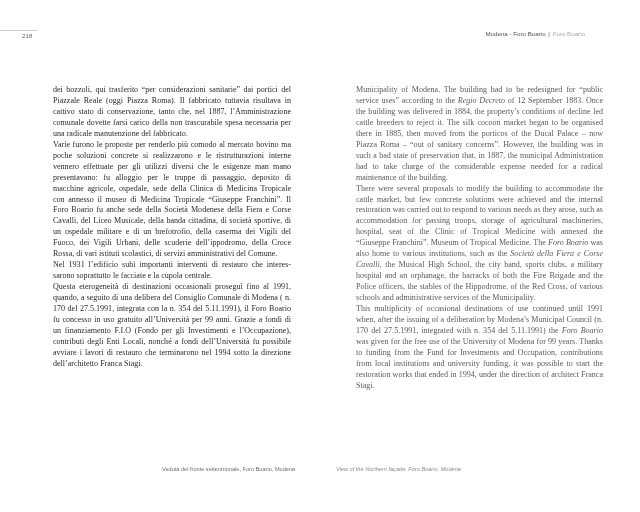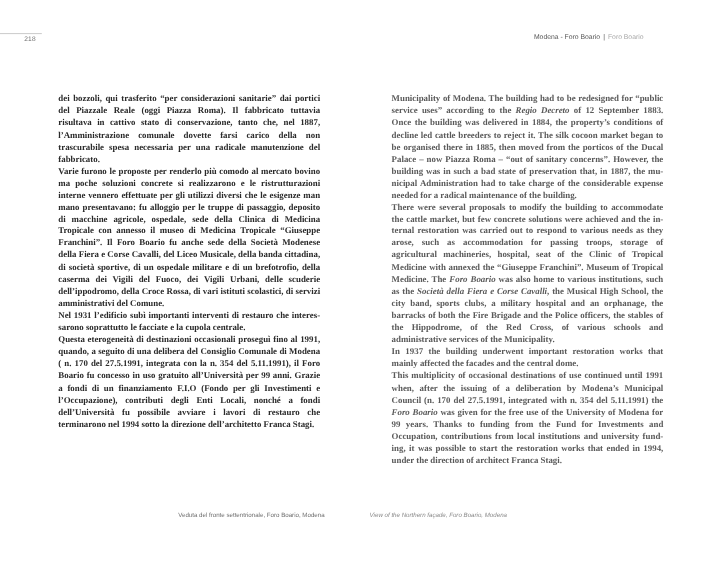--- a/index.html
+++ b/index.html
@@ -44,21 +44,20 @@
 
     .col {
       position: absolute;
       top: 85px;
       width: 238px;
       font-family: "Liberation Serif", serif;
       font-size: 8.05px;
       line-height: 10.95px;
       text-align: justify;
       hyphens: manual;
-      font-weight: bold;
     }
     .col p {
       margin: 0;
     }
     .col-left {
       left: 53px;
       color: #2a2a2a;
     }
     .col-right {
       left: 356px;
@@ -92,18 +91,17 @@
 <div class="col col-left">
   <p>dei bozzoli, qui trasferito “per considerazioni sanitarie” dai portici del Piazzale Reale (oggi Piazza Roma). Il fabbricato tuttavia risultava in cattivo stato di conservazione, tanto che, nel 1887, l’Amministrazione comunale dovette farsi carico della non trascurabile spesa necessaria per una radicale manutenzione del fabbricato.</p>
   <p>Varie furono le proposte per renderlo più comodo al mercato bovi­no ma poche soluzioni concrete si realizzarono e le ristrutturazioni interne vennero effettuate per gli utilizzi diversi che le esigenze man mano presentavano: fu alloggio per le truppe di passaggio, deposito di macchine agricole, ospedale, sede della Clinica di Medicina Tropicale con annesso il museo di Medicina Tropicale “Giuseppe Franchini”. Il Foro Boario fu anche sede della Società Modenese della Fiera e Corse Cavalli, del Liceo Musicale, della banda cittadina, di società sportive, di un ospedale militare e di un brefotrofio, della caserma dei Vigili del Fuoco, dei Vigili Urbani, delle scuderie dell’ippodromo, della Croce Rossa, di vari istituti scolastici, di servizi amministrativi del Comune.</p>
   <p>Nel 1931 l’edificio subì importanti interventi di restauro che interes­sarono soprattutto le facciate e la cupola centrale.</p>
   <p>Questa eterogeneità di destinazioni occasionali proseguì fino al 1991, quando, a seguito di una delibera del Consiglio Comunale di Modena ( n. 170 del 27.5.1991, integrata con la n. 354 del 5.11.1991), il Foro Boario fu concesso in uso gratuito all’Università per 99 anni. Grazie a fondi di un finanziamento F.I.O (Fondo per gli Investimenti e l’Occu­pazione), contributi degli Enti Locali, nonché a fondi dell’Università fu possibile avviare i lavori di restauro che terminarono nel 1994 sotto la direzione dell’architetto Franca Stagi.</p>
 </div>
 
 <div class="col col-right">
   <p><span>Municipality of Modena. The building had to be redesigned for “pub­lic service uses” according to the </span><em>Regio Decreto</em><span> of 12 September 1883. Once the building was delivered in 1884, the property’s conditions of decline led cattle breeders to reject it. The silk cocoon market began to be organised there in 1885, then moved from the porticos of the Ducal Palace – now Piazza Roma – “out of sanitary concerns”. However, the building was in such a bad state of preservation that, in 1887, the mu­nicipal Administration had to take charge of the considerable expense needed for a radical maintenance of the building.</span></p>
   <p><span>There were several proposals to modify the building to accommodate the cattle market, but few concrete solutions were achieved and the in­ternal restoration was carried out to respond to various needs as they arose, such as accommodation for passing troops, storage of agricultural machineries, hospital, seat of the Clinic of Tropical Medicine with an­nexed the “Giuseppe Franchini”. Museum of Tropical Medicine. The </span><em>Foro Boario</em><span> was also home to various institutions, such as the </span><em>Società della Fiera e Corse Cavalli</em><span>, the Musical High School, the city band, sports clubs, a military hospital and an orphanage, the barracks of both the Fire Bri­gade and the Police officers, the stables of the Hippodrome, of the Red Cross, of various schools and administrative services of the Municipality.</span></p>
-  <p>In 1937 the building underwent important restoration works that mainly affected the facades and the central dome.</p>
   <p><span>This multiplicity of occasional destinations of use continued until 1991 when, after the issuing of a deliberation by Modena’s Municipal Council (n. 170 del 27.5.1991, integrated with n. 354 del 5.11.1991) the </span><em>Foro Boario</em><span> was given for the free use of the University of Modena for 99 years. Thanks to funding from the Fund for Investments and Occupation, contributions from local institutions and university fund­ing, it was possible to start the restoration works that ended in 1994, under the direction of architect Franca Stagi.</span></p>
 </div>
 
 <div class="caption caption-left">Veduta del fronte settentrionale, Foro Boario, Modena</div>
 <div class="caption caption-right">View of the Northern façade, Foro Boario, Modena</div>
 
 </body></html>

